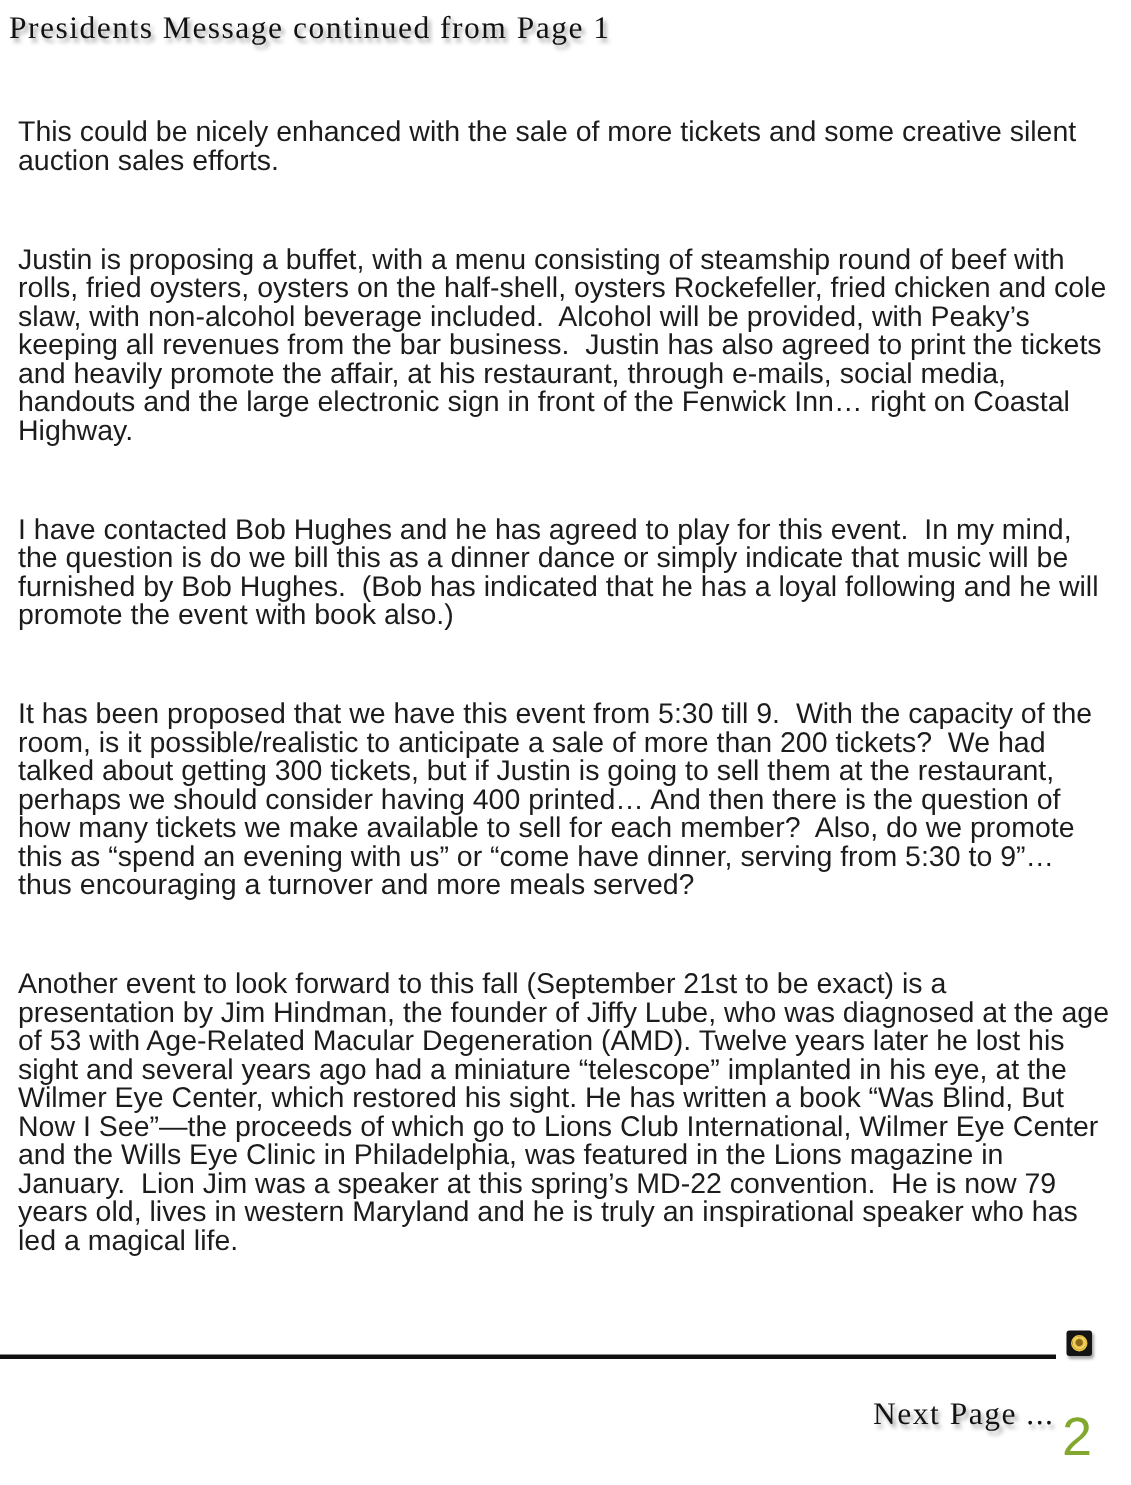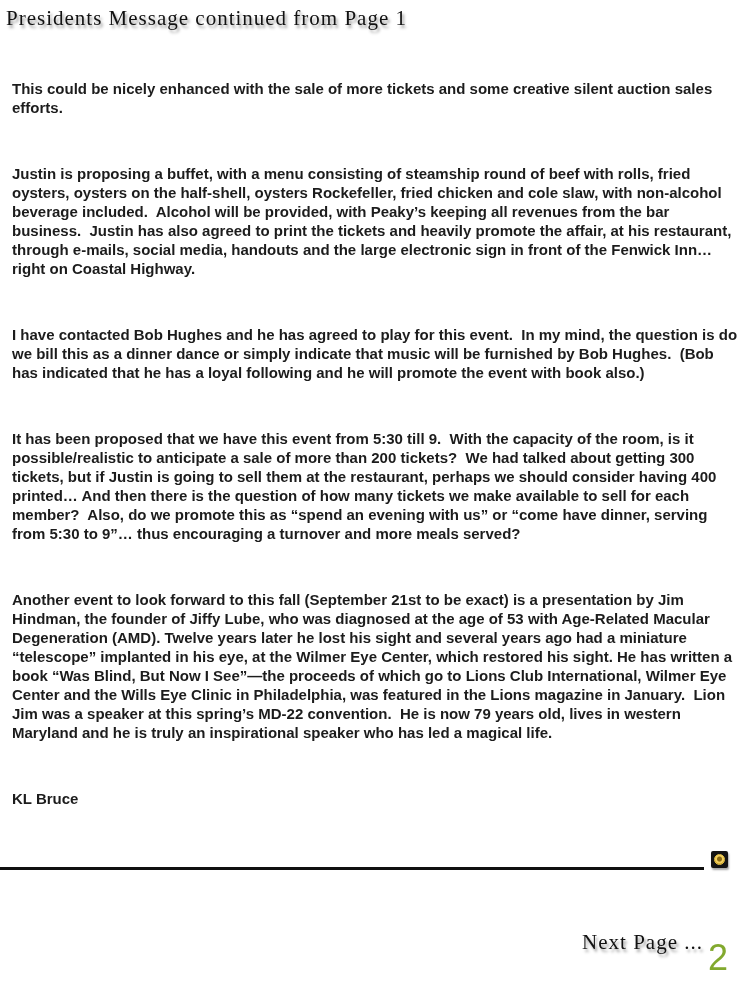--- a/index.html
+++ b/index.html
@@ -19,24 +19,23 @@
     text-shadow:2px 3px 3px rgba(0,0,0,0.38);
   }
   .hand-header{
     margin:6px 0 11px 6px;
     font-size:21px;
     line-height:24px;
   }
   
   .sec1{
     margin:0 14px 0 12px;
-    font-size:15px;
+    font-size:19px;
     line-height:19px;
     white-space:pre-wrap;
-    font-weight:bold;
   }
   .sec1 p{margin:0 0 9px 0;}
   .sec1 p.signature{margin-bottom:2px;}
   
   .divider-row{position:relative;height:24px;margin:0 0 6px 0;}
   .divider-line{position:absolute;left:0;bottom:2px;width:704px;height:3px;background:#101010;}
   .divider-icon{
     position:absolute;right:26px;bottom:4px;
     width:17px;height:17px;background:#141414;border-radius:2px;
     display:flex;align-items:center;justify-content:center;
@@ -73,21 +72,20 @@
 <div class="page">
 
   <div class="hand hand-header">Presidents Message continued from Page 1</div>
 
   <div class="sec1">
     <p>This could be nicely enhanced with the sale of more tickets and some creative silent auction sales efforts.</p>
     <p>Justin is proposing a buffet, with a menu consisting of steamship round of beef with rolls, fried oysters, oysters on the half-shell, oysters Rockefeller, fried chicken and cole slaw, with non-alcohol beverage included.  Alcohol will be provided, with Peaky’s keeping all revenues from the bar business.  Justin has also agreed to print the tickets and heavily promote the affair, at his restaurant, through e-mails, social media, handouts and the large electronic sign in front of the Fenwick Inn… right on Coastal Highway.</p>
     <p>I have contacted Bob Hughes and he has agreed to play for this event.  In my mind, the question is do we bill this as a dinner dance or simply indicate that music will be furnished by Bob Hughes.  (Bob has indicated that he has a loyal following and he will promote the event with book also.)</p>
     <p>It has been proposed that we have this event from 5:30 till 9.  With the capacity of the room, is it possible/realistic to anticipate a sale of more than 200 tickets?  We had talked about getting 300 tickets, but if Justin is going to sell them at the restaurant, perhaps we should consider having 400 printed… And then there is the question of how many tickets we make available to sell for each member?  Also, do we promote this as “spend an evening with us” or “come have dinner, serving from 5:30 to 9”… thus encouraging a turnover and more meals served?</p>
     <p>Another event to look forward to this fall (September 21st to be exact) is a presentation by Jim Hindman, the founder of Jiffy Lube, who was diagnosed at the age of 53 with Age-Related Macular Degeneration (AMD). Twelve years later he lost his sight and several years ago had a miniature “telescope” implanted in his eye, at the Wilmer Eye Center, which restored his sight. He has written a book “Was Blind, But Now I See”—the proceeds of which go to Lions Club International, Wilmer Eye Center and the Wills Eye Clinic in Philadelphia, was featured in the Lions magazine in January.  Lion Jim was a speaker at this spring’s MD-22 convention.  He is now 79 years old, lives in western Maryland and he is truly an inspirational speaker who has led a magical life.</p>
-    <p class="signature">KL Bruce</p>
   </div>
 
   <div class="divider-row">
     <div class="divider-line"></div>
     <div class="divider-icon">
       <div class="ring"></div>
     </div>
   </div>
 
   <div class="footer">

